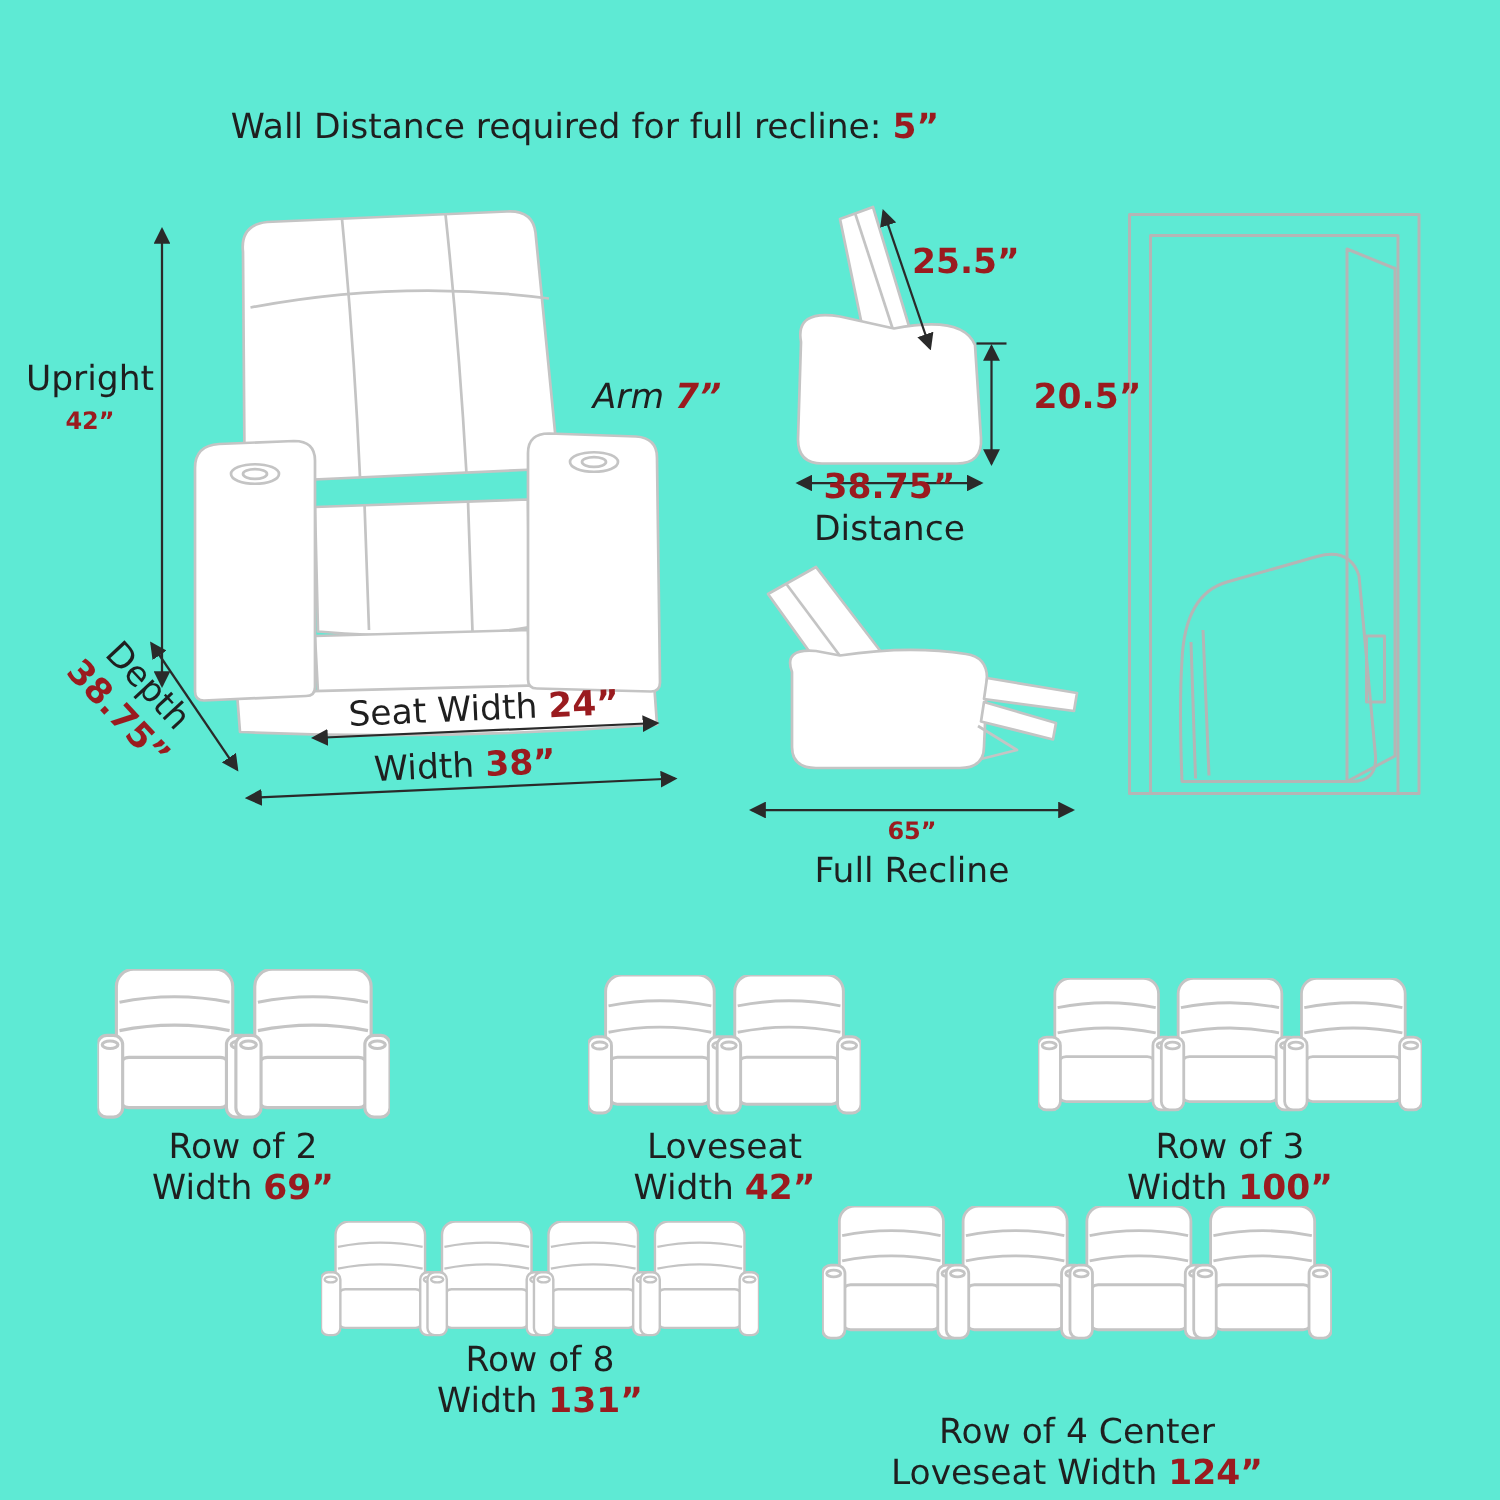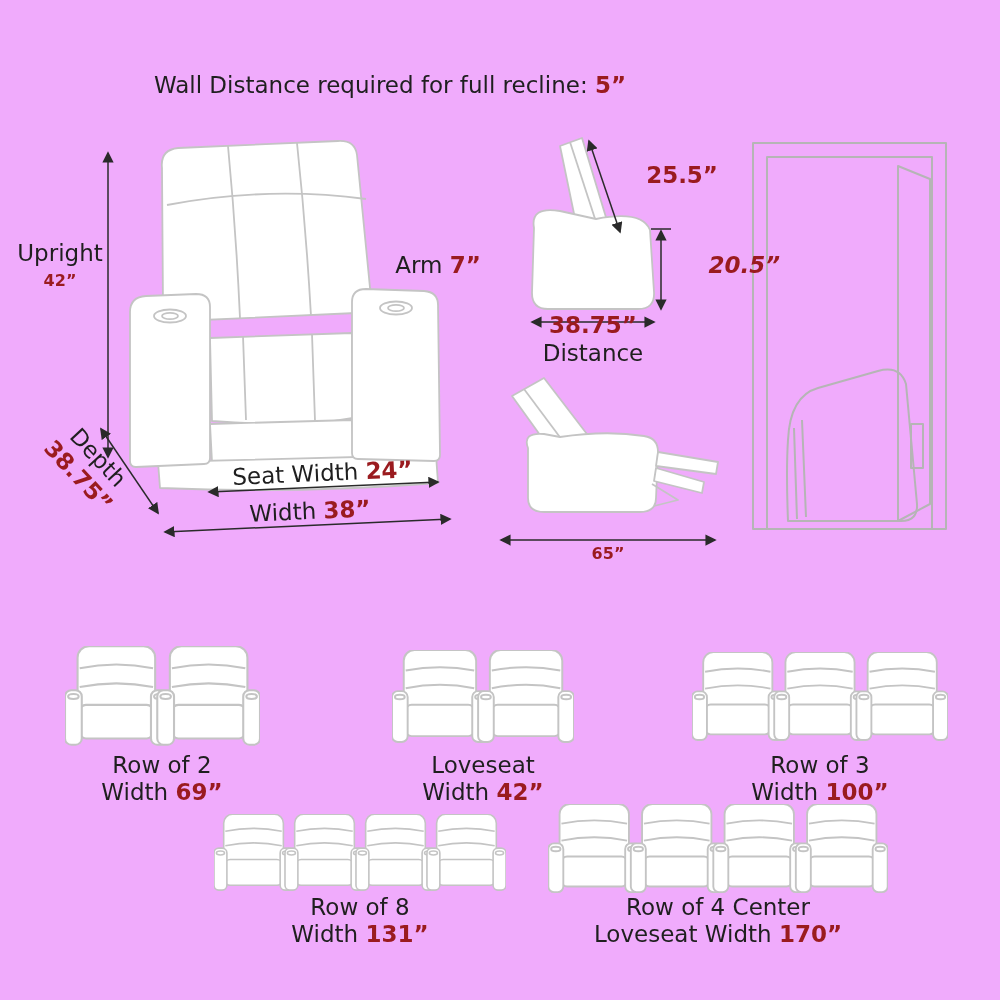--- a/index.html
+++ b/index.html
@@ -1,18 +1,18 @@
 <!DOCTYPE html>
 <html><head>
 <meta charset="utf-8">
 <style>
   * { margin:0; padding:0; box-sizing:border-box; }
   html,body { background:#ffffff; }
   body { font-family:"DejaVu Sans","Liberation Sans",sans-serif; color:#1f1f1f; }
-  .canvas { position:relative; width:1000px; height:1000px; background:#f0abfc; overflow:hidden; margin:0 auto; }
+  .canvas { position:relative; width:1000px; height:1000px; background:#5eead4; overflow:hidden; margin:0 auto; }
   .art { position:absolute; left:0; top:0; width:1000px; height:1000px; }
   .lbl { position:absolute; font-size:23px; line-height:27px; text-align:center; color:#1f1f1f; }
   .big { font-size:16px; }
   .val { color:#9a1b1f; font-weight:600; }
   .rot45 { transform:rotate(47deg); }
   .tilt { transform:rotate(-2.5deg); }
   .row-svg { position:absolute; }
   svg { display:block; }
 </style>
 </head>
@@ -98,43 +98,44 @@
   <div class="lbl" style="left:110px;top:72px;width:560px;">
     <span>Wall Distance required for full recline: </span><span class="val">5”</span>
   </div>
 
 
   <div class="lbl" style="left:10px;top:240px;width:100px;">
     <div>Upright</div>
     <div class="val big">42”</div>
   </div>
 
-  <div class="lbl" style="left:378px;top:252px;width:120px;">
+  <div class="lbl" style="left:378px;top:252px;width:120px;font-style:italic;">
     <span>Arm </span><span class="val">7”</span>
   </div>
 
   <div class="lbl rot45" style="left:28px;top:440px;width:120px;">
     <div>Depth</div>
     <div class="val">38.75”</div>
   </div>
 
   <div class="lbl tilt" style="left:205px;top:460px;width:235px;">
     <span>Seat Width </span><span class="val">24”</span>
   </div>
 
   <div class="lbl tilt" style="left:165px;top:498px;width:290px;">
     <span>Width </span><span class="val">38”</span>
   </div>
 
-  <div class="lbl val" style="left:608px;top:162px;width:110px;text-align:right;"><span>25.5”</span></div>
-  <div class="lbl val" style="left:670px;top:252px;width:110px;text-align:right;font-style:italic;"><span>20.5”</span></div>
+  <div class="lbl val" style="left:608px;top:162px;width:110px;text-align:left;"><span>25.5”</span></div>
+  <div class="lbl val" style="left:670px;top:252px;width:110px;text-align:center;"><span>20.5”</span></div>
   <div class="lbl val" style="left:523px;top:312px;width:140px;"><span>38.75”</span></div>
   <div class="lbl" style="left:523px;top:340px;width:140px;">Distance</div>
 
   <div class="lbl val big" style="left:538px;top:540px;width:140px;"><span>65”</span></div>
+  <div class="lbl" style="left:503px;top:568px;width:210px;">Full Recline</div>
 
   <svg class="row-svg" style="left:65px;top:646px;" width="195" height="101" viewBox="0 0 186 96">
     <use href="#seatSym" x="0" y="0"></use>
       <use href="#seatSym" x="88" y="0"></use>
   </svg>
   <svg class="row-svg" style="left:392px;top:650px;" width="182" height="94" viewBox="0 0 186 96">
     <use href="#seatSym" x="0" y="0"></use>
       <use href="#seatSym" x="88" y="0"></use>
   </svg>
   <svg class="row-svg" style="left:692px;top:652px;" width="256" height="90" viewBox="0 0 274 96">
@@ -168,18 +169,18 @@
   <div class="lbl" style="left:712px;top:752px;width:216px;">
     <div>Row of 3</div>
     <div><span>Width </span><span class="val">100”</span></div>
   </div>
 
   <div class="lbl" style="left:252px;top:894px;width:216px;">
     <div>Row of 8</div>
     <div><span>Width </span><span class="val">131”</span></div>
   </div>
 
-  <div class="lbl" style="left:558px;top:894px;width:320px;text-align:center;">
+  <div class="lbl" style="left:558px;top:942px;width:320px;text-align:center;">
     <div>Row of 4 Center</div>
-    <div><span>Loveseat Width </span><span class="val">170”</span></div>
+    <div><span>Loveseat Width </span><span class="val">124”</span></div>
   </div>
 
 </div>
 
 </body></html>

